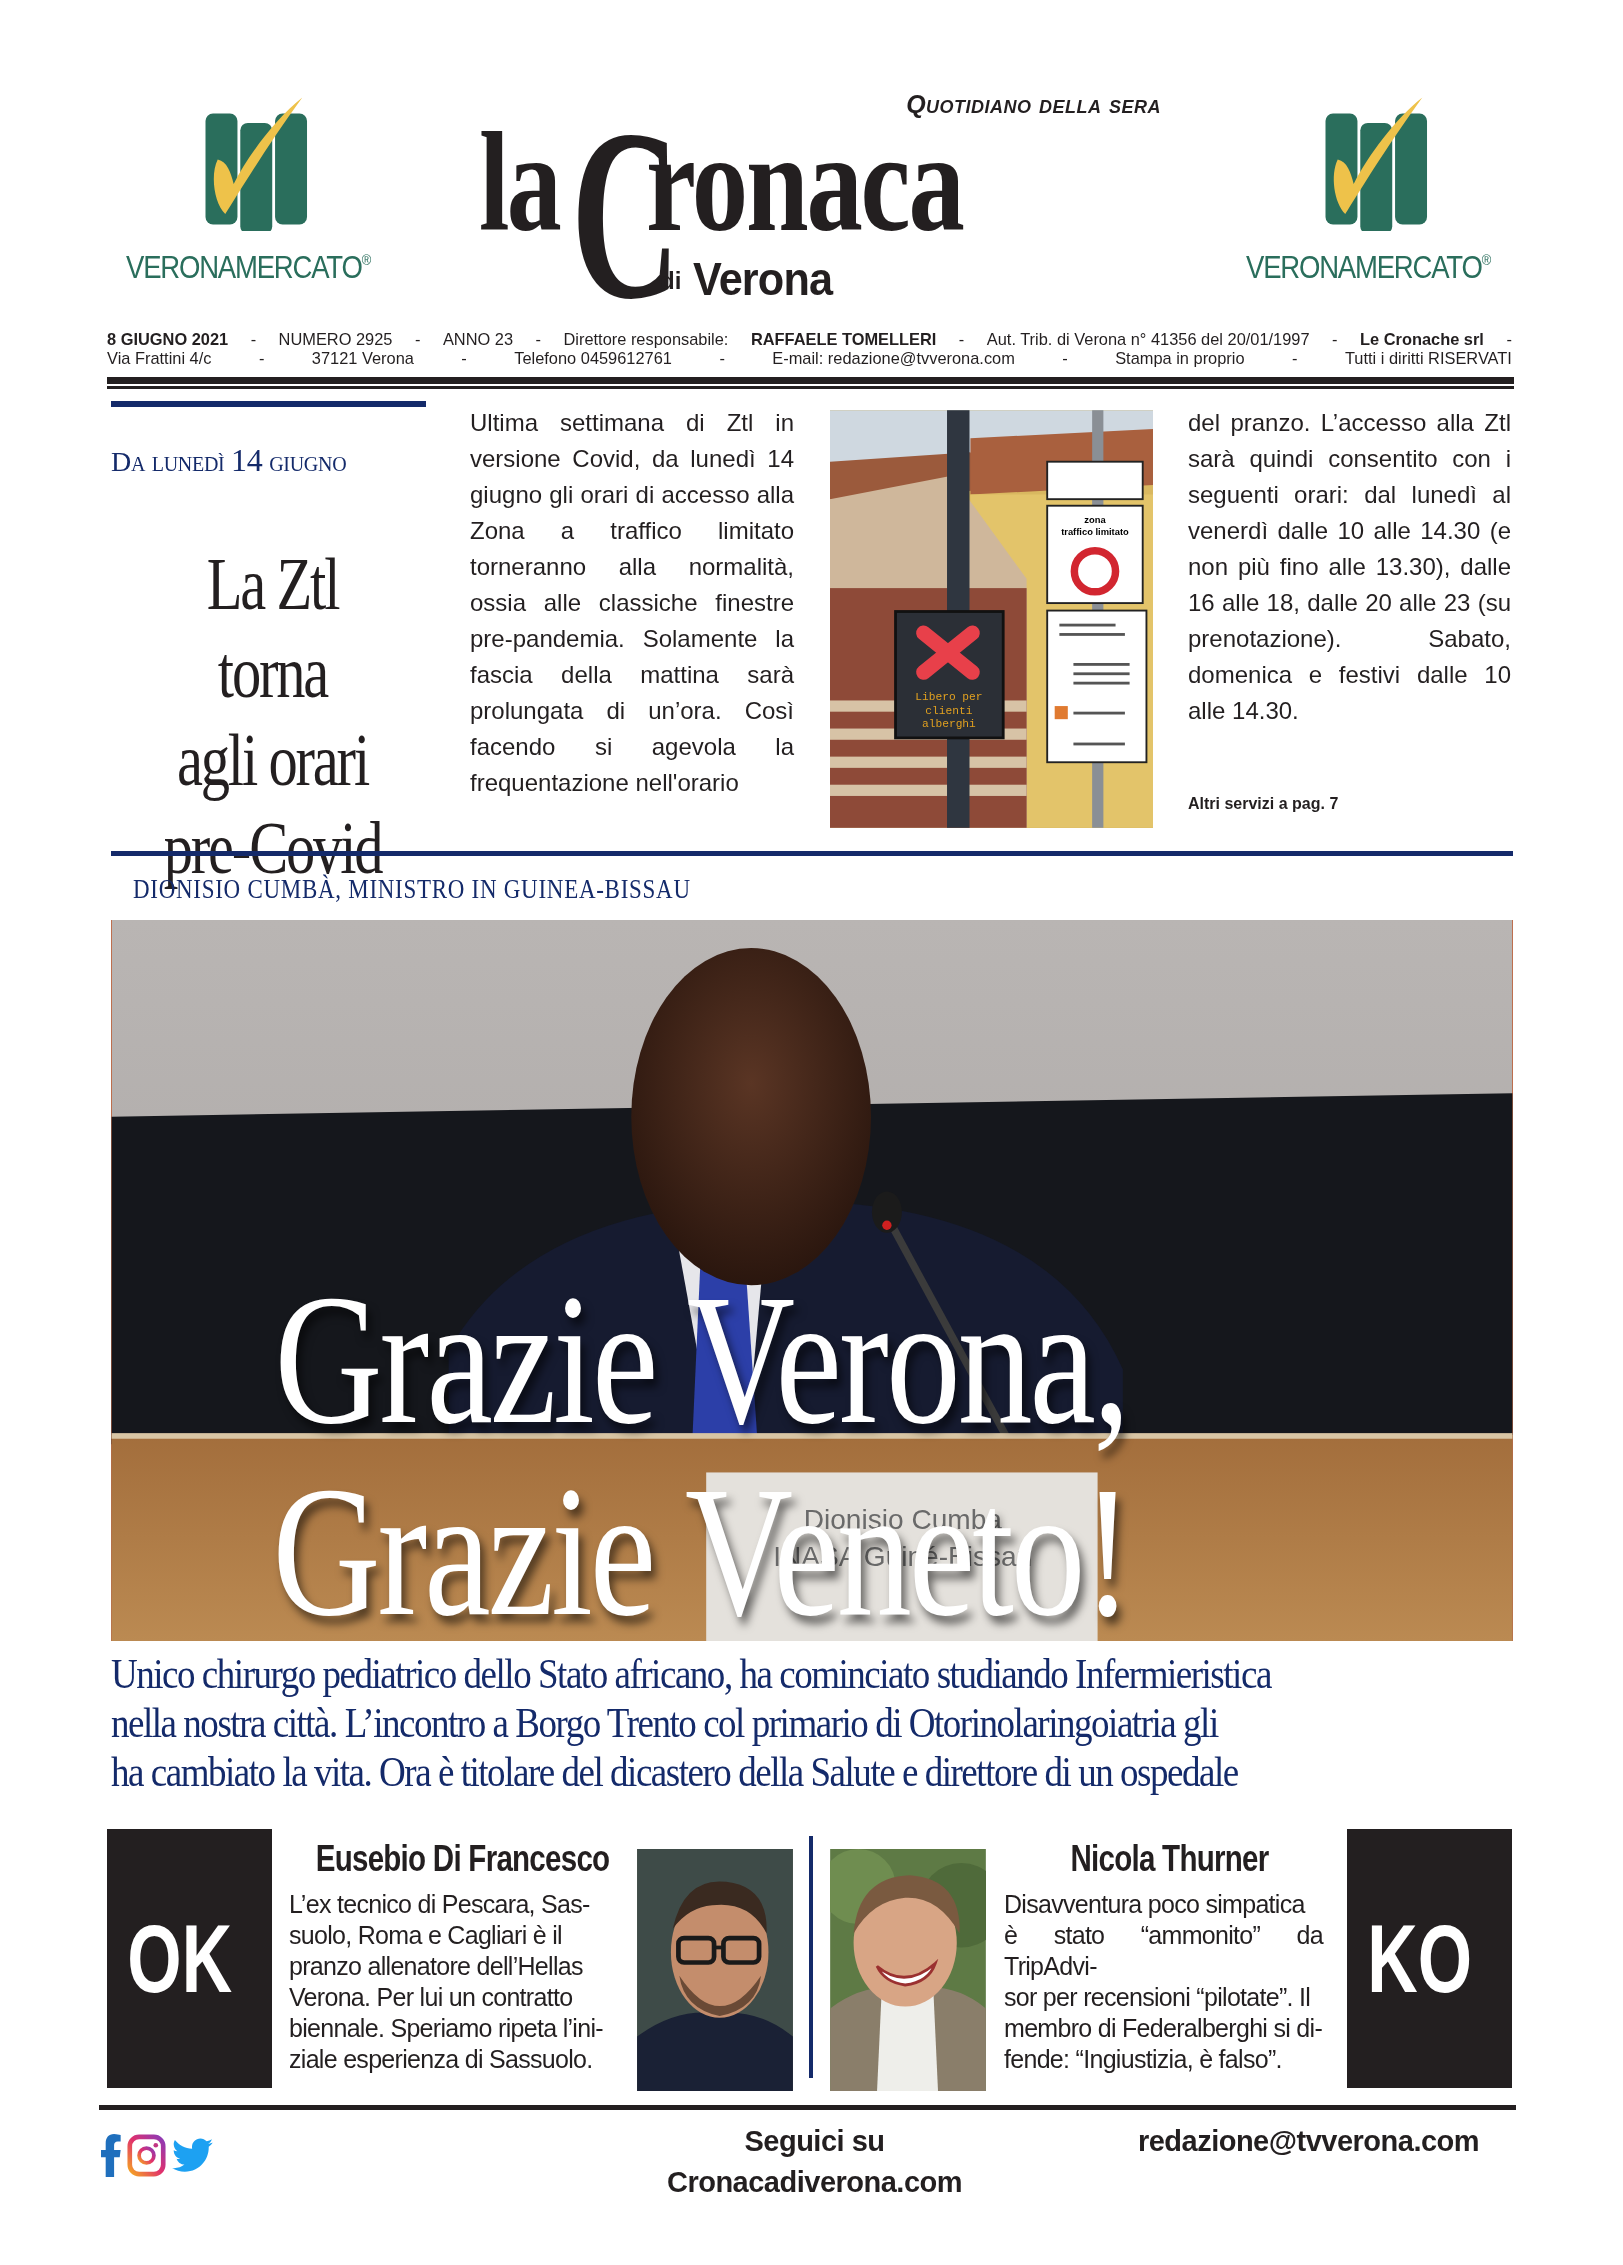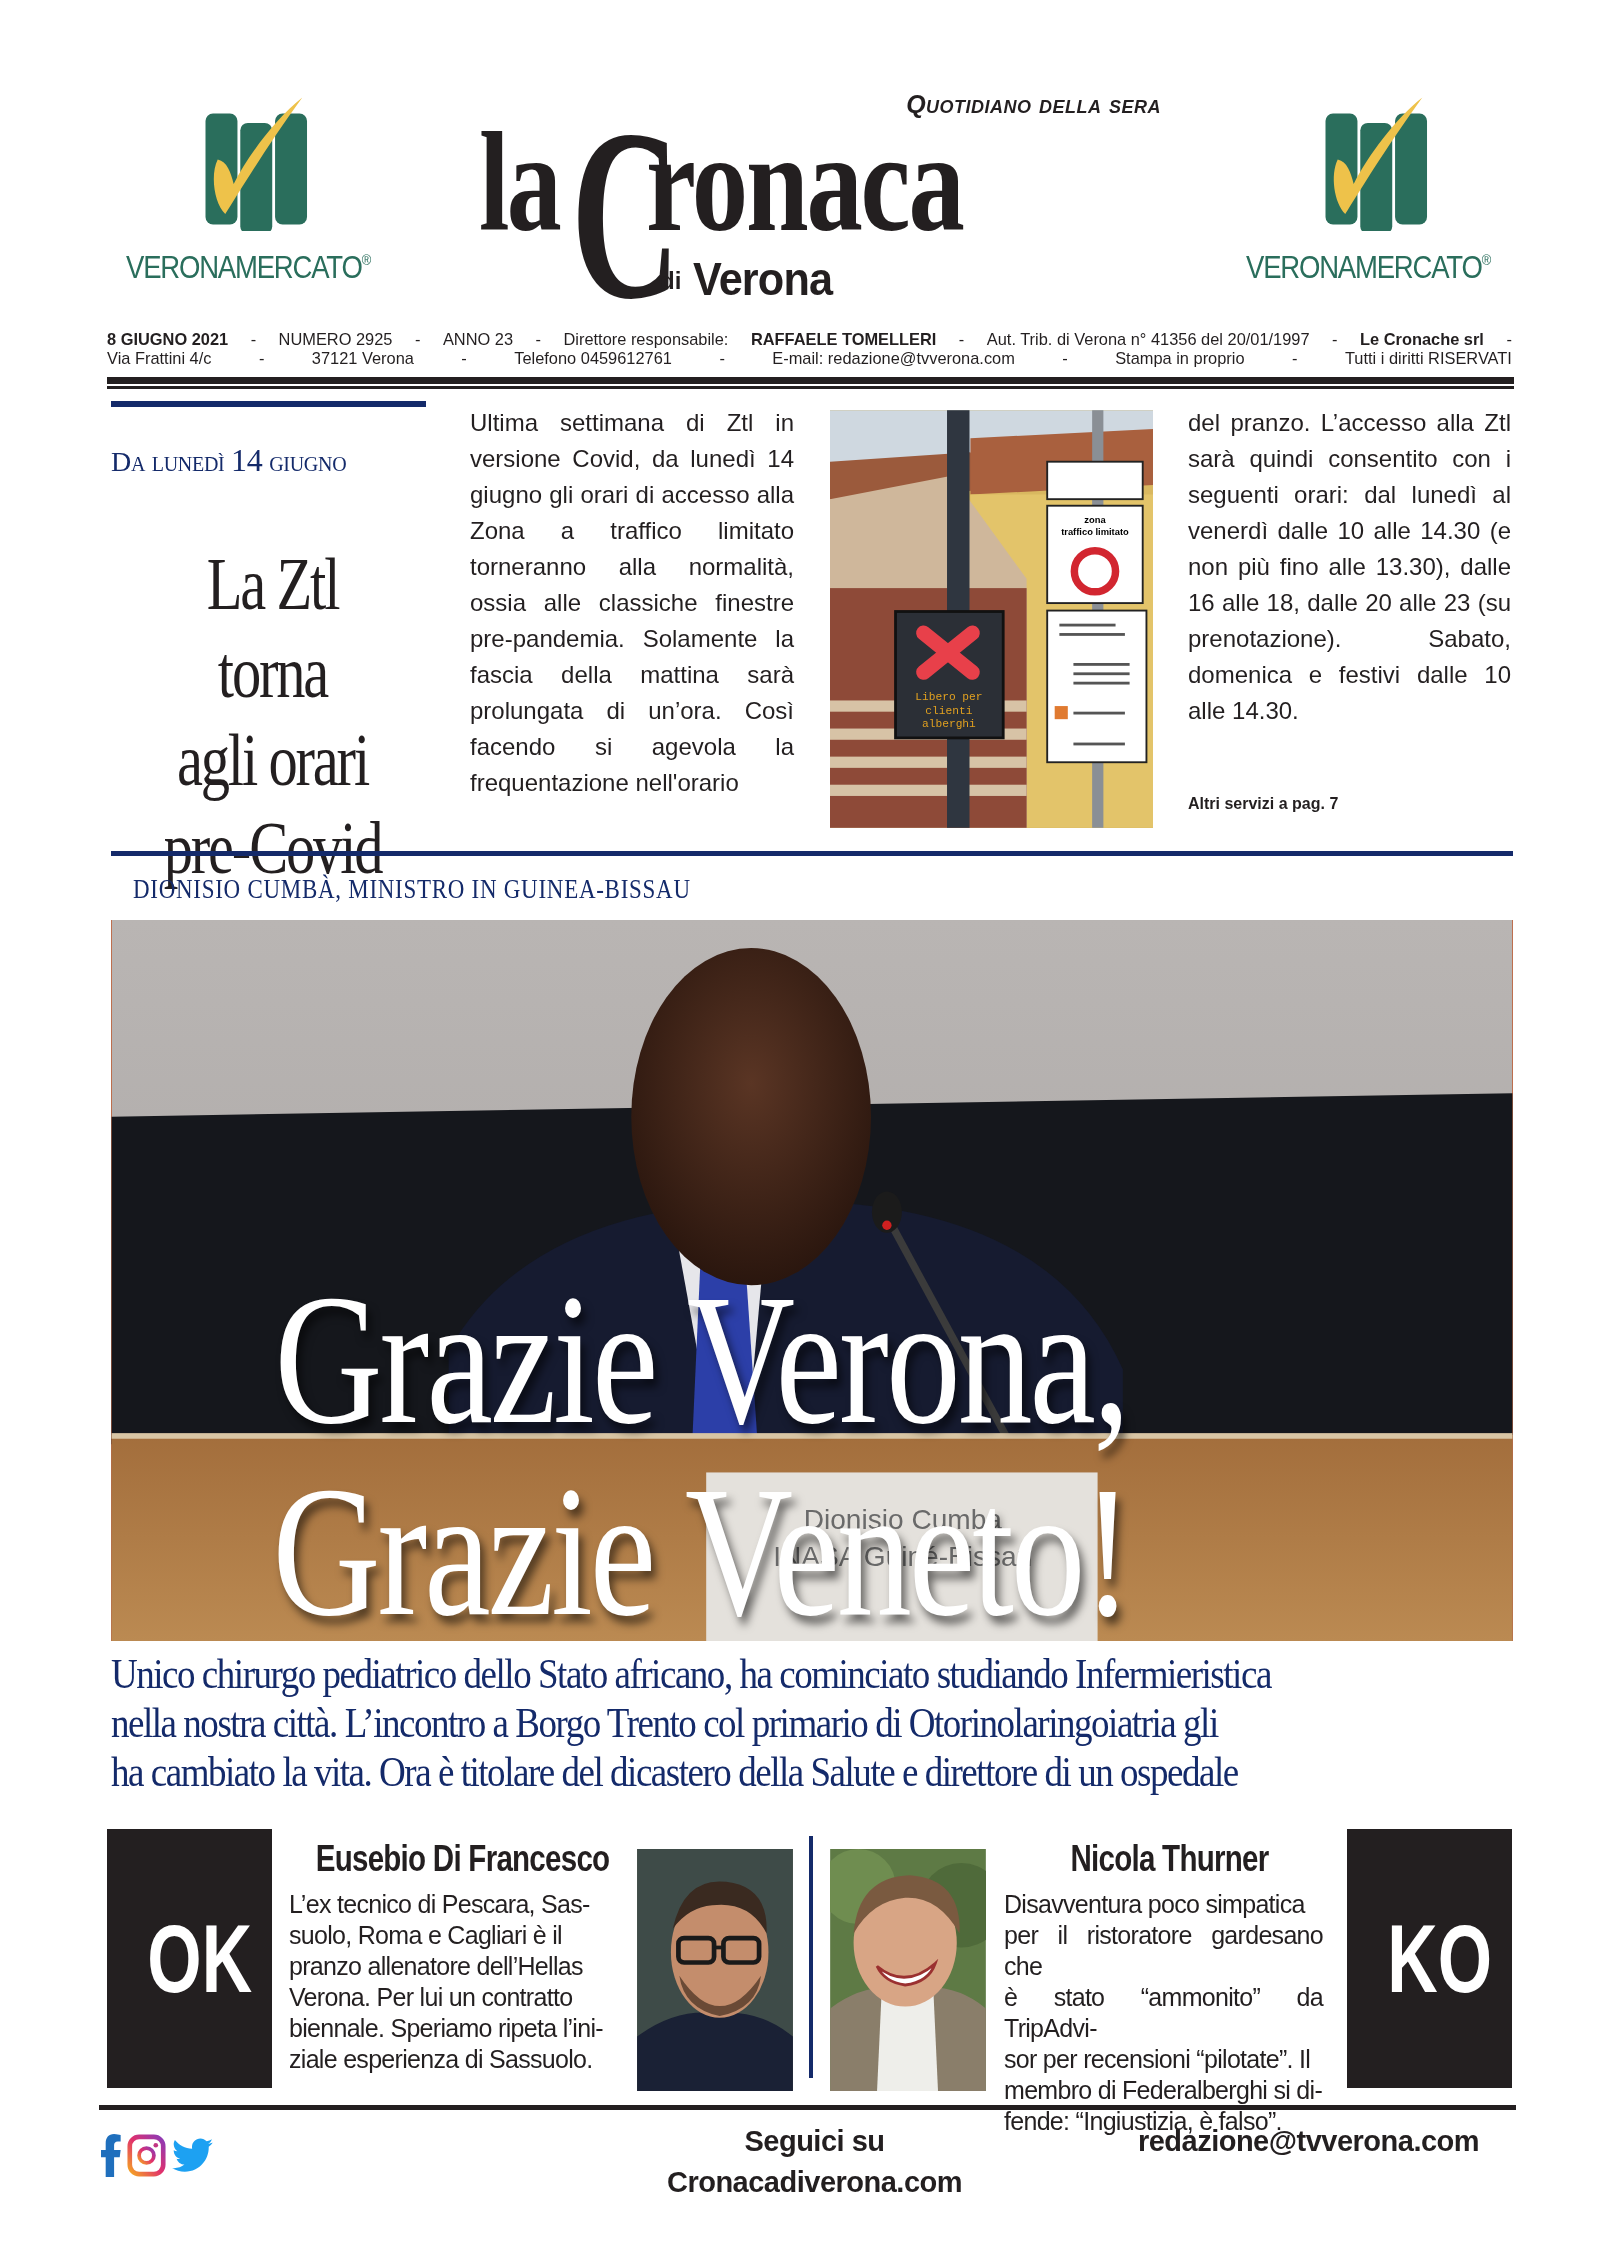--- a/index.html
+++ b/index.html
@@ -46,21 +46,21 @@
 
   
   .hero { position: absolute; left: 111px; top: 920px; width: 1402px; height: 721px; overflow: hidden; background: #c2410c; }
   .hero-title { position: absolute; left: 0; width: 1402px; text-align: center; font-family: "Liberation Serif", serif; font-size: 187px; line-height: 1; color: #ffffff; letter-spacing: -3.7px; transform: scaleX(0.80); transform-origin: center; text-shadow: 5.6px 7.5px 9.4px rgba(0,0,0,0.55); white-space: nowrap; }
   .hero-title.l1 { top: 1265px; }
   .hero-title.l2 { top: 1457px; }
 
   .subhead { position: absolute; left: 111px; top: 1649px; width: 1405px; font-family: "Liberation Serif", serif; font-size: 43px; line-height: 49px; color: #142a6a; letter-spacing: -1.7px; transform: scaleX(0.86); transform-origin: left; width: 1635px; white-space: nowrap; }
 
   
-  .okko-box { position: absolute; top: 1829px; width: 165px; height: 259px; background: #231f20; color: #fff; display: flex; align-items: center; justify-content: flex-end; font-family: "Liberation Sans", sans-serif; font-weight: bold; font-size: 97px; }
+  .okko-box { position: absolute; top: 1829px; width: 165px; height: 259px; background: #231f20; color: #fff; display: flex; align-items: center; justify-content: flex-start; font-family: "Liberation Sans", sans-serif; font-weight: bold; font-size: 97px; }
   .okko-box span { display: inline-block; transform: scaleX(0.72); }
   .ok-box { left: 107px; }
   .ko-box { left: 1347px; }
   .pers-name { position: absolute; top: 1838px; font-weight: bold; font-size: 36px; color: #231f20; letter-spacing: -0.9px; transform: scaleX(0.82); transform-origin: center; text-align: center; white-space: nowrap; }
   .pers-text { position: absolute; top: 1889px; width: 319px; font-size: 25px; line-height: 31px; color: #231f20; text-align: justify; letter-spacing: -0.7px; }
   .pers-text span { display: block; }
   .p-left-name { left: 287px; width: 319px; }
   .p-left-text { left: 289px; }
   .p-right-name { left: 1010px; width: 319px; }
   .p-right-text { left: 1004px; }
@@ -279,21 +279,20 @@
     <path d="M0 258 L0 170 Q40 140 83 150 Q130 140 166 170 L166 258 Z" fill="#8a7e6a"></path>
     <path d="M55 150 L110 150 L115 258 L50 258 Z" fill="#eeeeea"></path>
     <ellipse cx="80" cy="100" rx="55" ry="68" fill="#d8a585"></ellipse>
     <path d="M25 90 Q30 30 85 28 Q140 32 138 90 Q115 50 80 52 Q45 55 25 90 Z" fill="#7a5a40"></path>
     <path d="M50 125 Q80 150 112 122 Q105 142 80 145 Q58 142 50 125 Z" fill="#fff" stroke="#9a3030" stroke-width="3"></path>
   </svg>
 </div>
 <div class="pers-name p-right-name">Nicola Thurner</div>
 <div class="pers-text p-right-text">
   <span>Disavventura poco simpatica</span>
-  <span>per il ristoratore gardesano che</span>
   <span>è stato “ammonito” da TripAdvi-</span>
   <span>sor per recensioni “pilotate”. Il</span>
   <span>membro di Federalberghi si di-</span>
   <span>fende: “Ingiustizia, è falso”.</span>
 </div>
 <div class="okko-box ko-box">
     <span>KO</span>
   </div>
 
 <div class="footer-rule"></div>

